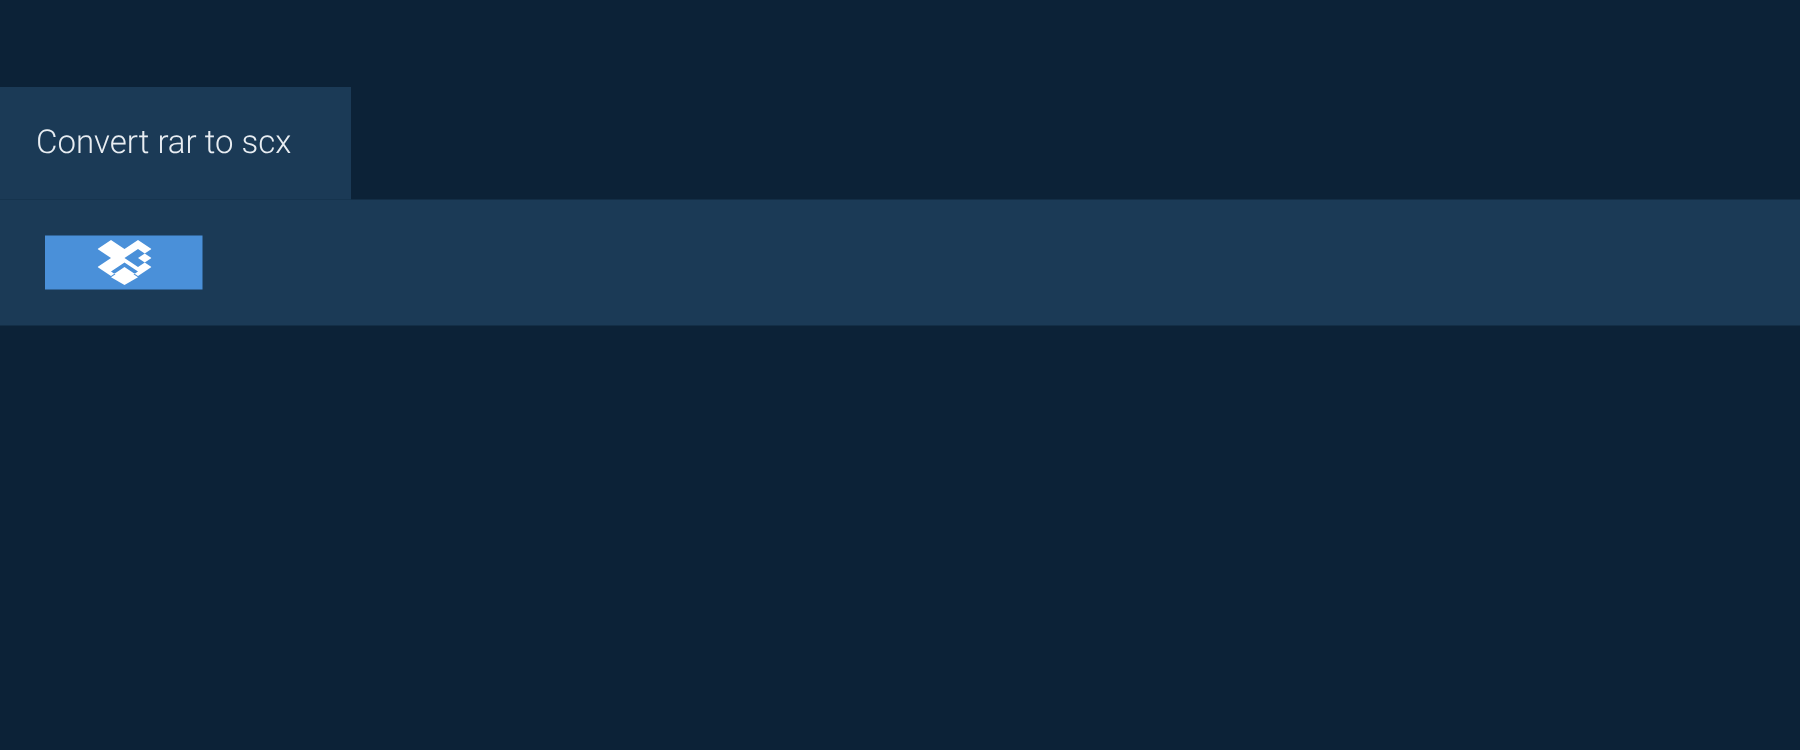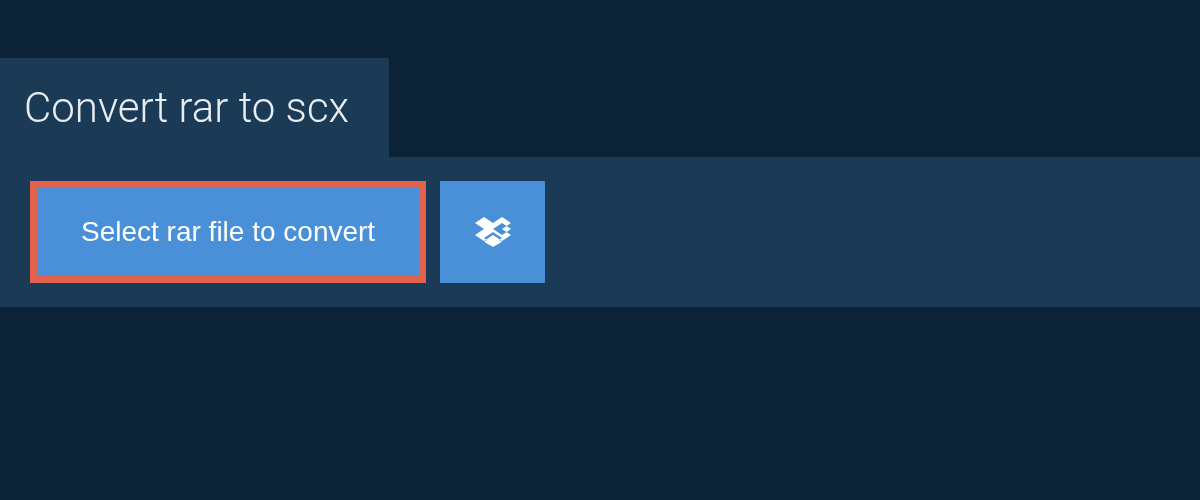--- a/index.html
+++ b/index.html
@@ -16,21 +16,21 @@
     }
     .tab-header {
       background-color: #1b3a56;
       display: inline-block;
       padding: 25px 40px 25px 24px;
       margin-top: 58px;
       margin-left: 0;
     }
     .tab-title {
       color: #e8edf2;
-      font-size: 42px;
+      font-size: 22px;
       font-weight: 300;
     }
     .content-panel {
       background-color: #1b3a56;
       padding: 24px 30px;
       margin-top: 0;
       width: 1200px;
     }
     .button-row {
       display: flex;
@@ -68,23 +68,20 @@
 <body>
 
 
 
 <div class="tab-header">
   <h1 class="tab-title">Convert rar to scx</h1>
 </div>
 
 <div class="content-panel">
   <div class="button-row">
-    <button class="select-button">
-      <span>Select rar file to convert</span>
-    </button>
     <button class="dropbox-button">
       <svg class="dropbox-icon" viewBox="0 0 24 24">
         <path d="M6 2L0 6l6 4-6 4 6 4 6-4 6 4 6-4-6-4 6-4-6-4-6 4-6-4zm6 8l6-4 6 4-6 4-6-4zm-6 6l6-4 6 4-6 4-6-4z"></path>
         <path d="M6 18.5l6-4 6 4-6 3.5-6-3.5z"></path>
       </svg>
     </button>
   </div>
 </div>
 
 

